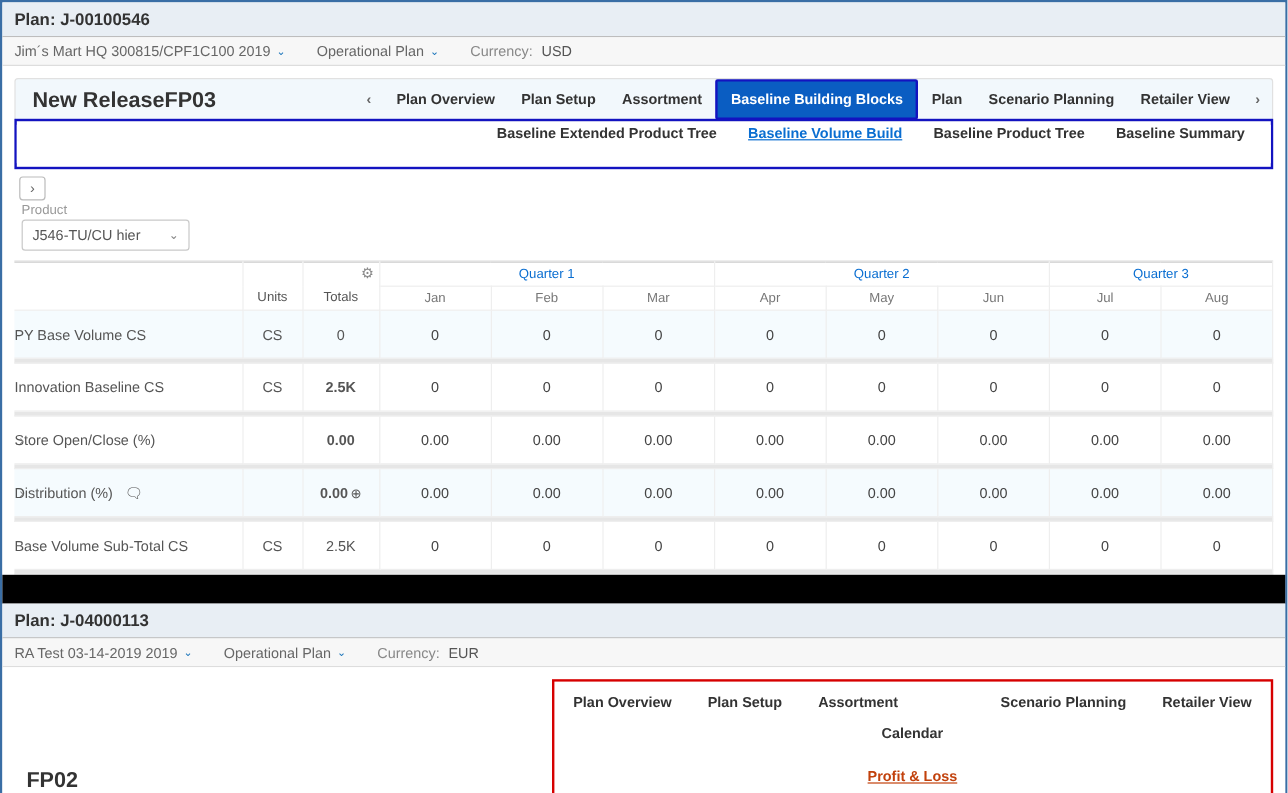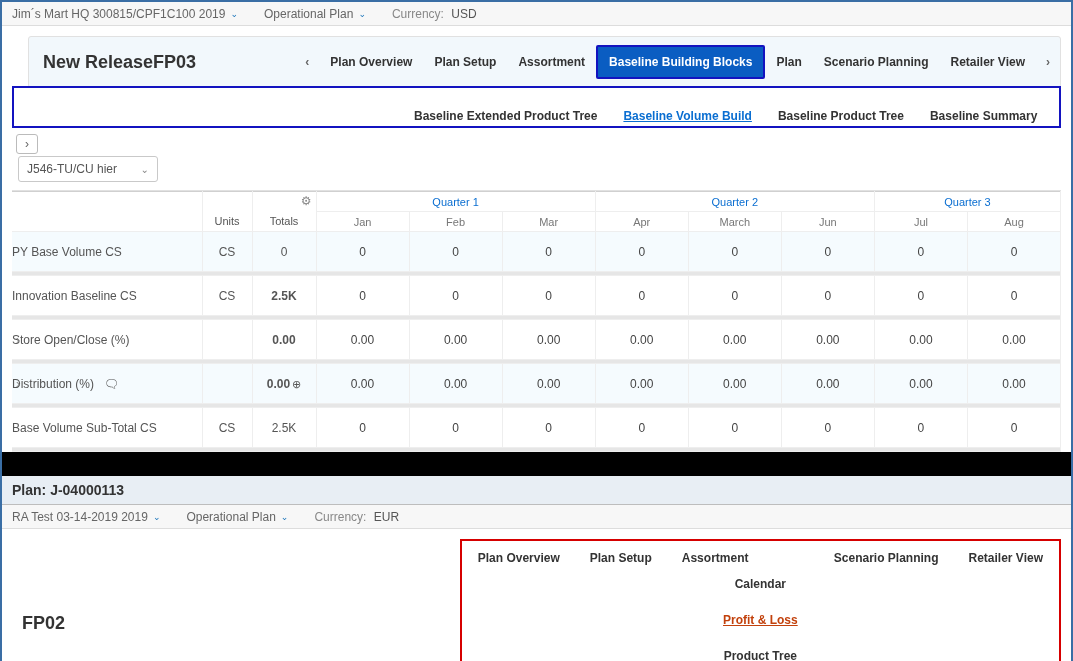--- a/index.html
+++ b/index.html
@@ -5,27 +5,27 @@
   * { box-sizing: border-box; margin: 0; padding: 0; }
   body { font-family: Arial, Helvetica, sans-serif; font-size: 12px; color: #333; background: #f7f7f7; width: 1073px; }
   .outer-frame { border: 2px solid #3a6ea5; }
   .plan-title-bar { background: #e8eef4; border-bottom: 1px solid #bdbdbd; padding: 6px 10px; font-size: 14px; font-weight: bold; color: #333; }
   .sub-bar { background: #f7f7f7; border-bottom: 1px solid #ddd; padding: 0 10px; height: 24px; display: flex; align-items: center; }
   .sub-bar .dropdown { display: flex; align-items: center; color: #666; margin-right: 26px; cursor: pointer; }
   .sub-bar .chev { margin-left: 5px; color: #1b75bb; font-size: 9px; }
   .currency-label { color: #888; margin-right: 4px;}
   .currency-val { color: #555; }
   .content { background: #fff; padding: 10px 10px 0 10px; }
-  .release-row { display:flex; align-items:center; background:#f2f8fc; border:1px solid #e1e1e1; border-radius:3px; height:52px;margin-left:16px;}
+  .release-row { display:flex; align-items:center; background:#f2f8fc; border:1px solid #e1e1e1; border-radius:3px; height:36px;}
   .release-title { font-weight: bold; font-size: 18px; padding:0 14px; white-space:nowrap;}
   .tab-strip { display: flex; align-items:center; flex:1; }
   .nav-arrow { width:24px; text-align:center; color:#666; cursor:pointer; font-weight:bold;}
   .tab { padding: 0 11px; height:34px; display:flex; align-items:center; font-size:12px; font-weight:bold; color:#333; cursor:pointer; white-space:nowrap;}
   .tab.tab-active-bb { background:#0a5dc2; color:#fff; border:2px solid #1313c0; border-radius:2px;}
-  .sec-tabs { display:flex; align-items:flex-end; height:32px; padding-left:400px; gap:26px; background:#fff;}
+  .sec-tabs { display:flex; align-items:flex-start; height:32px; padding-left:400px; gap:26px; background:#fff;}
   .sec-tab { font-size:12px; font-weight:bold; color:#333; cursor:pointer;}
   .sec-tab.active { color:#0a6ed1; text-decoration:underline;}
   .sec-wrap { border:2px solid #1313c0; margin-top:-2px; padding:3px 0;}
   .small-caret { display:inline-block; border:1px solid #bbb; border-radius:3px; width:22px; height:20px; text-align:center; line-height:18px; color:#666; cursor:pointer; margin:6px 0 2px 4px;}
   .product-label { color:#999; font-size:11px; margin:0 0 2px 6px;}
   .product-dd { border:1px solid #c9c9c9; border-radius:3px; width:140px; height:26px; display:flex; align-items:center; justify-content:space-between; padding:0 8px; color:#555; cursor:pointer; margin:0 0 8px 6px;}
   .grid { border-top:1px solid #e1e1e1;}
   .grid table { border-collapse:collapse; width:100%; table-layout:fixed;}
   .grid th, .grid td { border-right:1px solid #eee; border-bottom:1px solid #eee; padding:0; text-align:center; font-weight:normal;}
   .qhdr { color:#0a6ed1; font-size:11px; height:20px;}
@@ -58,20 +58,23 @@
   .gear { font-size:12px; color:#888;}
   .magnify { font-size:11px; color:#555; margin-left:2px;}
   .comment-ic { font-size:12px; color:#555; margin-left:10px;}
 </style>
 </head>
 <body>
 
 <div class="outer-frame">
 
   <div>
+    <div class="plan-title-bar">
+      <span>Plan: </span><span>J-00100546</span>
+    </div>
 
     <div class="sub-bar">
       <div class="dropdown">
         <span>Jim´s Mart HQ 300815/CPF1C100  2019</span>
         <span class="chev">⌄</span>
       </div>
       <div class="dropdown">
         <span>Operational Plan</span>
         <span class="chev">⌄</span>
       </div>
@@ -101,20 +104,21 @@
       <div class="sec-wrap">
         <div class="sec-tabs">
           <div class="sec-tab">Baseline Extended Product Tree</div>
           <div class="sec-tab active">Baseline Volume Build</div>
           <div class="sec-tab">Baseline Product Tree</div>
           <div class="sec-tab">Baseline Summary</div>
         </div>
       </div>
 
       <div class="small-caret">›</div>
+      <div class="product-label">Product</div>
       <div class="product-dd">
         <span>J546-TU/CU hier</span>
         <span style="color:#888;font-size:10px;">⌄</span>
       </div>
 
       <div class="grid">
         <table>
           <colgroup>
             <col style="width:190px">
               <col style="width:50px">
@@ -138,21 +142,21 @@
             </th>
             <th colspan="3" class="qhdr">Quarter 1</th>
             <th colspan="3" class="qhdr">Quarter 2</th>
             <th colspan="2" class="qhdr">Quarter 3</th>
           </tr>
           <tr>
             <th class="mhdr">Jan</th>
             <th class="mhdr">Feb</th>
             <th class="mhdr">Mar</th>
             <th class="mhdr">Apr</th>
-            <th class="mhdr">March</th>
+            <th class="mhdr">May</th>
             <th class="mhdr">Jun</th>
             <th class="mhdr">Jul</th>
             <th class="mhdr">Aug</th>
           </tr>
           </tbody>
             <tbody id="grid-body">
               <tr class="data zebra">
                 <td class="rowlabel"><span>PY Base Volume  CS</span></td>
                 <td class="unitcell">CS</td>
                 <td class="totalcell"><span>0</span></td>

